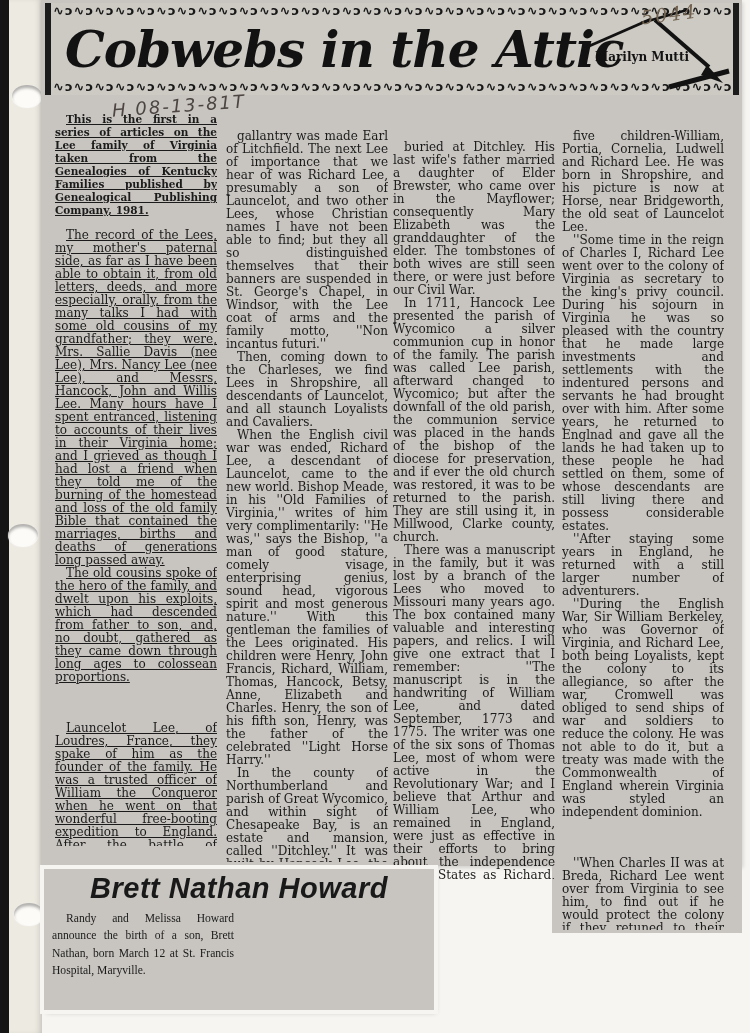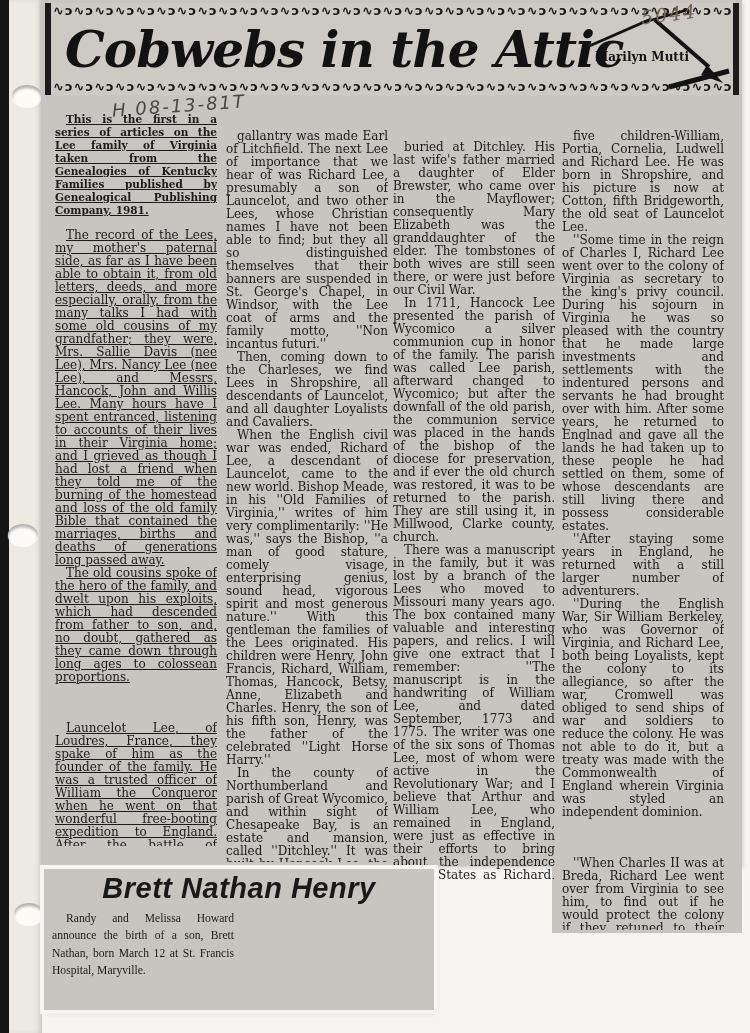--- a/index.html
+++ b/index.html
@@ -139,42 +139,42 @@
   <div class="col col1">
     <p class="lead-bold">This is the first in a series of articles on the Lee family of Virginia taken from the Genealogies of Kentucky Families published by Genealogical Publishing Company, 1981.</p>
     <p class="gap-sm">The record of the Lees, my mother's paternal side, as far as I have been able to obtain it, from old letters, deeds, and more especially, orally, from the many talks I had with some old cousins of my grandfather; they were, Mrs. Sallie Davis (nee Lee), Mrs. Nancy Lee (nee Lee), and Messrs, Hancock, John and Willis Lee. Many hours have I spent entranced, listening to accounts of their lives in their Virginia home; and I grieved as though I had lost a friend when they told me of the burning of the homestead and loss of the old family Bible that contained the marriages, births and deaths of generations long passed away.</p>
     <p>The old cousins spoke of the hero of the family, and dwelt upon his exploits, which had descended from father to son, and, no doubt, gathered as they came down through long ages to colossean proportions.</p>
     <p class="gap-lg">Launcelot Lee, of Loudres, France, they spake of him as the founder of the family. He was a trusted officer of William the Conqueror when he went on that wonderful free-booting expedition to England. After the battle of Hastings, he was rewarded for his services with an estate in Essex. From that time, the name of Lee became famous and had honorable mention in the annals of England.</p>
     <p>Then there was Lionel Lee, who fought with Coeur de Lion in Palestine, and for his bravery and</p>
   </div>
 
   <div class="col col2">
     <p>gallantry was made Earl of Litchfield. The next Lee of importance that we hear of was Richard Lee, presumably a son of Launcelot, and two other Lees, whose Christian names I have not been able to find; but they all so distinguished themselves that their banners are suspended in St. George's Chapel, in Windsor, with the Lee coat of arms and the family motto, ''Non incantus futuri.''</p>
-    <p>Then, coming down to the Charleses, we find Lees in Shropshire, all descendants of Launcelot, and all daughter Loyalists and Cavaliers.</p>
+    <p>Then, coming down to the Charleses, we find Lees in Shropshire, all descendants of Launcelot, and all staunch Loyalists and Cavaliers.</p>
     <p>When the English civil war was ended, Richard Lee, a descendant of Launcelot, came to the new world. Bishop Meade, in his ''Old Families of Virginia,'' writes of him very complimentarily: ''He was,'' says the Bishop, ''a man of good stature, comely visage, enterprising genius, sound head, vigorous spirit and most generous nature.'' With this gentleman the families of the Lees originated. His children were Henry, John Francis, Richard, William, Thomas, Hancock, Betsy, Anne, Elizabeth and Charles. Henry, the son of his fifth son, Henry, was the father of the celebrated ''Light Horse Harry.''</p>
     <p>In the county of Northumberland and parish of Great Wycomico, and within sight of Chesapeake Bay, is an estate and mansion, called ''Ditchley.'' It was built by Hancock Lee, the seventh son of Richard Lee, who lived and died there in 1729. He was married twice; first, to a Miss Kendall; second, to Mary Elizabeth Allerton, by each of whom he had children, some of the descendants are still living in the neighborhood, but most of them followed the course of empire and came West. Both of his wives are</p>
   </div>
 
   <div class="col col3">
     <p>buried at Ditchley. His last wife's father married a daughter of Elder Brewster, who came over in the Mayflower; consequently Mary Elizabeth was the granddaughter of the elder. The tombstones of both wives are still seen there, or were just before our Civil War.</p>
     <p>In 1711, Hancock Lee presented the parish of Wycomico a silver communion cup in honor of the family. The parish was called Lee parish, afterward changed to Wycomico; but after the downfall of the old parish, the communion service was placed in the hands of the bishop of the diocese for preservation, and if ever the old church was restored, it was to be returned to the parish. They are still using it, in Millwood, Clarke county, church.</p>
     <p>There was a manuscript in the family, but it was lost by a branch of the Lees who moved to Missouri many years ago. The box contained many valuable and interesting papers, and relics. I will give one extract that I remember: ''The manuscript is in the handwriting of William Lee, and dated September, 1773 and 1775. The writer was one of the six sons of Thomas Lee, most of whom were active in the Revolutionary War; and I believe that Arthur and William Lee, who remained in England, were just as effective in their efforts to bring about the independence of the States as Richard, Henry and Francis Lightfoot were in America.''</p>
     <p class="gap-lg">William Lee was the author of the sketch from which I quote. He filled the offices of sheriff and alderman in London, afterwards commercial agent for Congress in Europe; also commissioner at the courts of Berlin and Vienna. He married a Miss Ludwell, and left</p>
   </div>
 
   <div class="col col4">
-    <p>five children-William, Portia, Cornelia, Ludwell and Richard Lee. He was born in Shropshire, and his picture is now at Cotton, fifth Bridgeworth, the old seat of Launcelot Lee.</p>
+    <p>five children-William, Portia, Cornelia, Ludwell and Richard Lee. He was born in Shropshire, and his picture is now at Horse, near Bridgeworth, the old seat of Launcelot Lee.</p>
     <p>''Some time in the reign of Charles I, Richard Lee went over to the colony of Virginia as secretary to the king's privy council. During his sojourn in Virginia he was so pleased with the country that he made large investments and settlements with the indentured persons and servants he had brought over with him. After some years, he returned to Englnad and gave all the lands he had taken up to these people he had settled on them, some of whose descendants are still living there and possess considerable estates.</p>
     <p>''After staying some years in England, he returned with a still larger number of adventurers.</p>
     <p>''During the English War, Sir William Berkeley, who was Governor of Virginia, and Richard Lee, both being Loyalists, kept the colony to its allegiance, so after the war, Cromwell was obliged to send ships of war and soldiers to reduce the colony. He was not able to do it, but a treaty was made with the Commonwealth of England wherein Virginia was styled an independent dominion.</p>
     <p class="gap-lg">''When Charles II was at Breda, Richard Lee went over from Virginia to see him, to find out if he would protect the colony if they retuned to their allegiance, but finding he could do nothing, he returned to Virginia and remained quiet until the death of Cromwell, when he and Sir William Berkeley proclaimed Charles II King of Great Britain, France and Virginia.''</p>
   </div>
 
   <div class="clip-announce">
-    <h2 class="announce-title">Brett Nathan Henry</h2>
+    <h2 class="announce-title">Brett Nathan Howard</h2>
     <div class="announce-cols">
       <div class="announce-col">
         <p>Randy and Melissa Howard announce the birth of a son, Brett Nathan, born March 12 at St. Francis Hospital, Maryville.</p>
       </div>
       <div class="announce-col">
       </div>
     </div>
   </div>
 
 </div>

